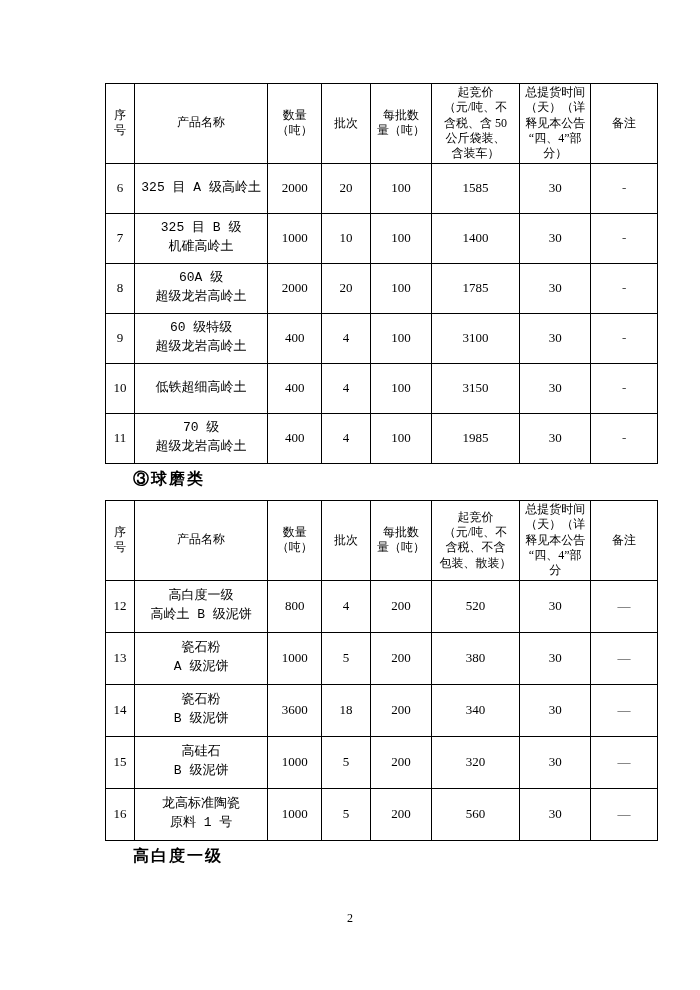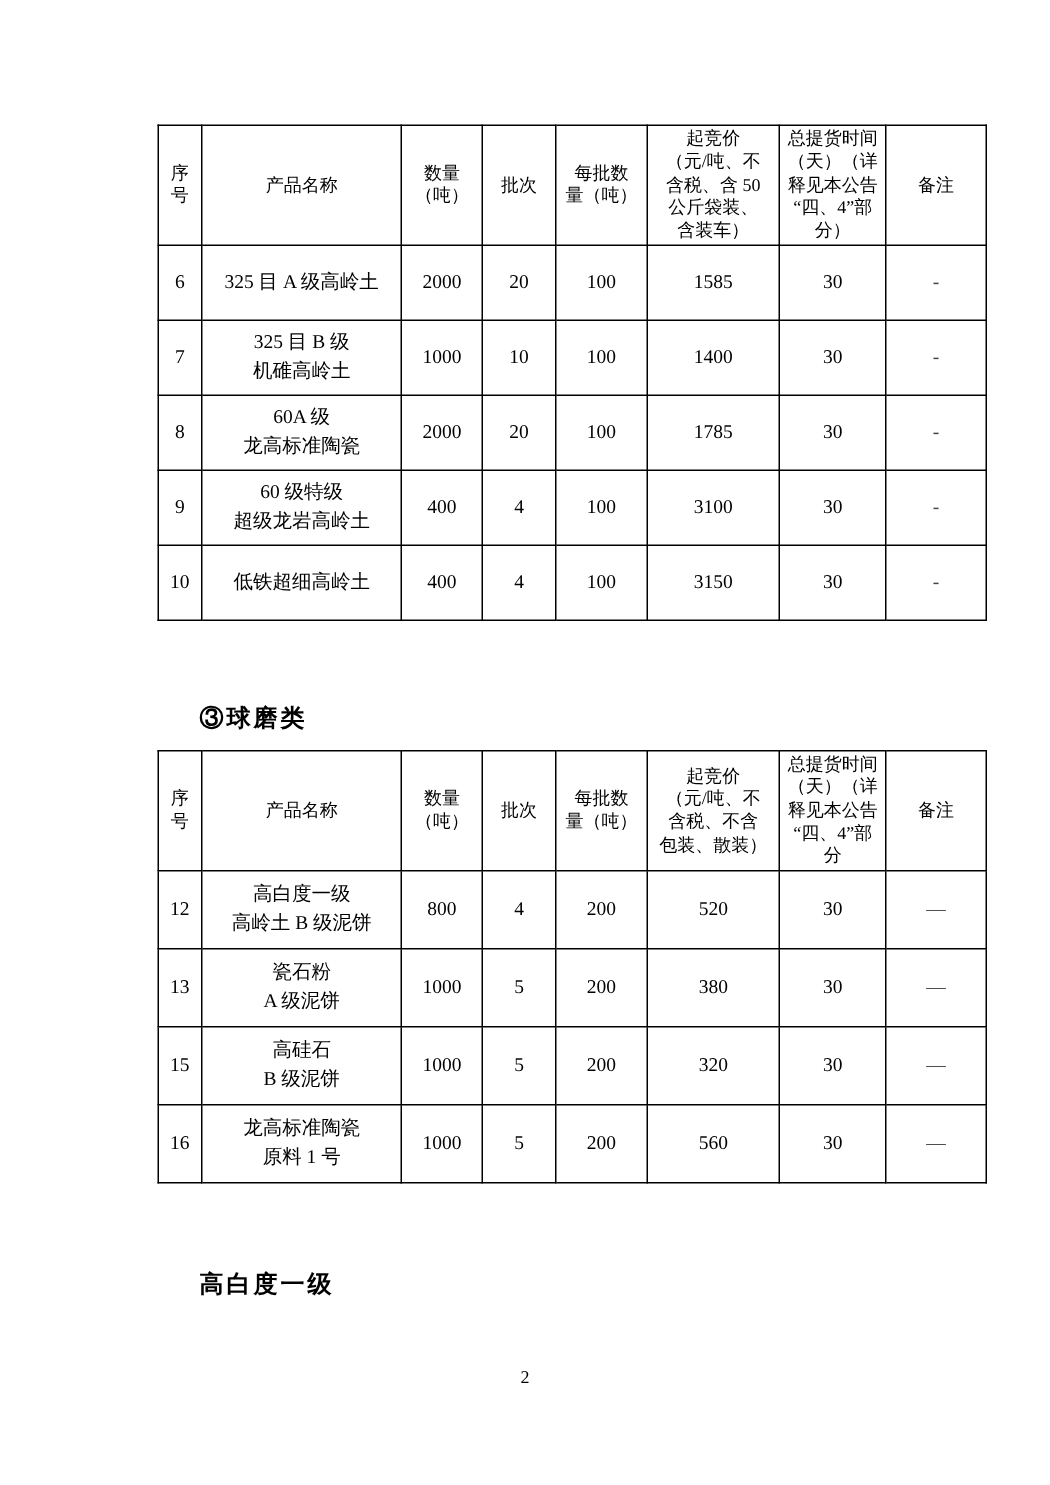--- a/index.html
+++ b/index.html
@@ -38,21 +38,21 @@
   }
   table.doc-table td {
     font-size: 13px;
     line-height: 1.45;
   }
   .t1 thead tr { height: 77px; }
   .t1 tbody tr { height: 50px; }
   .t2 thead tr { height: 70px; }
   .t2 tbody tr { height: 52px; }
   .col-0 { width: 28px; }
-  .col-1 { width: 130px; }
+  .col-1 { width: 130px; font-family: Liberation Mono, monospace; }
   .col-2 { width: 52px; }
   .col-3 { width: 48px; }
   .col-4 { width: 59px; margin-left: 12px; }
   .col-5 { width: 86px; }
   .col-6 { width: 69px; }
   .col-7 { width: 65px; }
   td.col-7 { color: #444444; font-size: 12px; }
   .section-title {
     position: absolute;
     left: 133px;
@@ -120,21 +120,21 @@
             <td class="col-2">1000</td>
             <td class="col-3">10</td>
             <td class="col-4">100</td>
             <td class="col-5">1400</td>
             <td class="col-6">30</td>
             <td class="col-7">-</td>
           </tr>
           <tr>
             <td class="col-0">8</td>
             <td class="col-1">60A 级
-龙高标准陶瓷</td>
+超级龙岩高岭土</td>
             <td class="col-2">2000</td>
             <td class="col-3">20</td>
             <td class="col-4">100</td>
             <td class="col-5">1785</td>
             <td class="col-6">30</td>
             <td class="col-7">-</td>
           </tr>
           <tr>
             <td class="col-0">9</td>
             <td class="col-1">60 级特级
@@ -146,20 +146,31 @@
             <td class="col-6">30</td>
             <td class="col-7">-</td>
           </tr>
           <tr>
             <td class="col-0">10</td>
             <td class="col-1">低铁超细高岭土</td>
             <td class="col-2">400</td>
             <td class="col-3">4</td>
             <td class="col-4">100</td>
             <td class="col-5">3150</td>
+            <td class="col-6">30</td>
+            <td class="col-7">-</td>
+          </tr>
+          <tr>
+            <td class="col-0">11</td>
+            <td class="col-1">70 级
+超级龙岩高岭土</td>
+            <td class="col-2">400</td>
+            <td class="col-3">4</td>
+            <td class="col-4">100</td>
+            <td class="col-5">1985</td>
             <td class="col-6">30</td>
             <td class="col-7">-</td>
           </tr>
         </tbody>
       </table>
   </div>
 
   <div class="section-title s3">③球磨类</div>
 
   <div class="table-wrap t2">
@@ -203,20 +214,31 @@
             <td class="col-1">瓷石粉
 A 级泥饼</td>
             <td class="col-2">1000</td>
             <td class="col-3">5</td>
             <td class="col-4">200</td>
             <td class="col-5">380</td>
             <td class="col-6">30</td>
             <td class="col-7">—</td>
           </tr>
           <tr>
+            <td class="col-0">14</td>
+            <td class="col-1">瓷石粉
+B 级泥饼</td>
+            <td class="col-2">3600</td>
+            <td class="col-3">18</td>
+            <td class="col-4">200</td>
+            <td class="col-5">340</td>
+            <td class="col-6">30</td>
+            <td class="col-7">—</td>
+          </tr>
+          <tr>
             <td class="col-0">15</td>
             <td class="col-1">高硅石
 B 级泥饼</td>
             <td class="col-2">1000</td>
             <td class="col-3">5</td>
             <td class="col-4">200</td>
             <td class="col-5">320</td>
             <td class="col-6">30</td>
             <td class="col-7">—</td>
           </tr>

